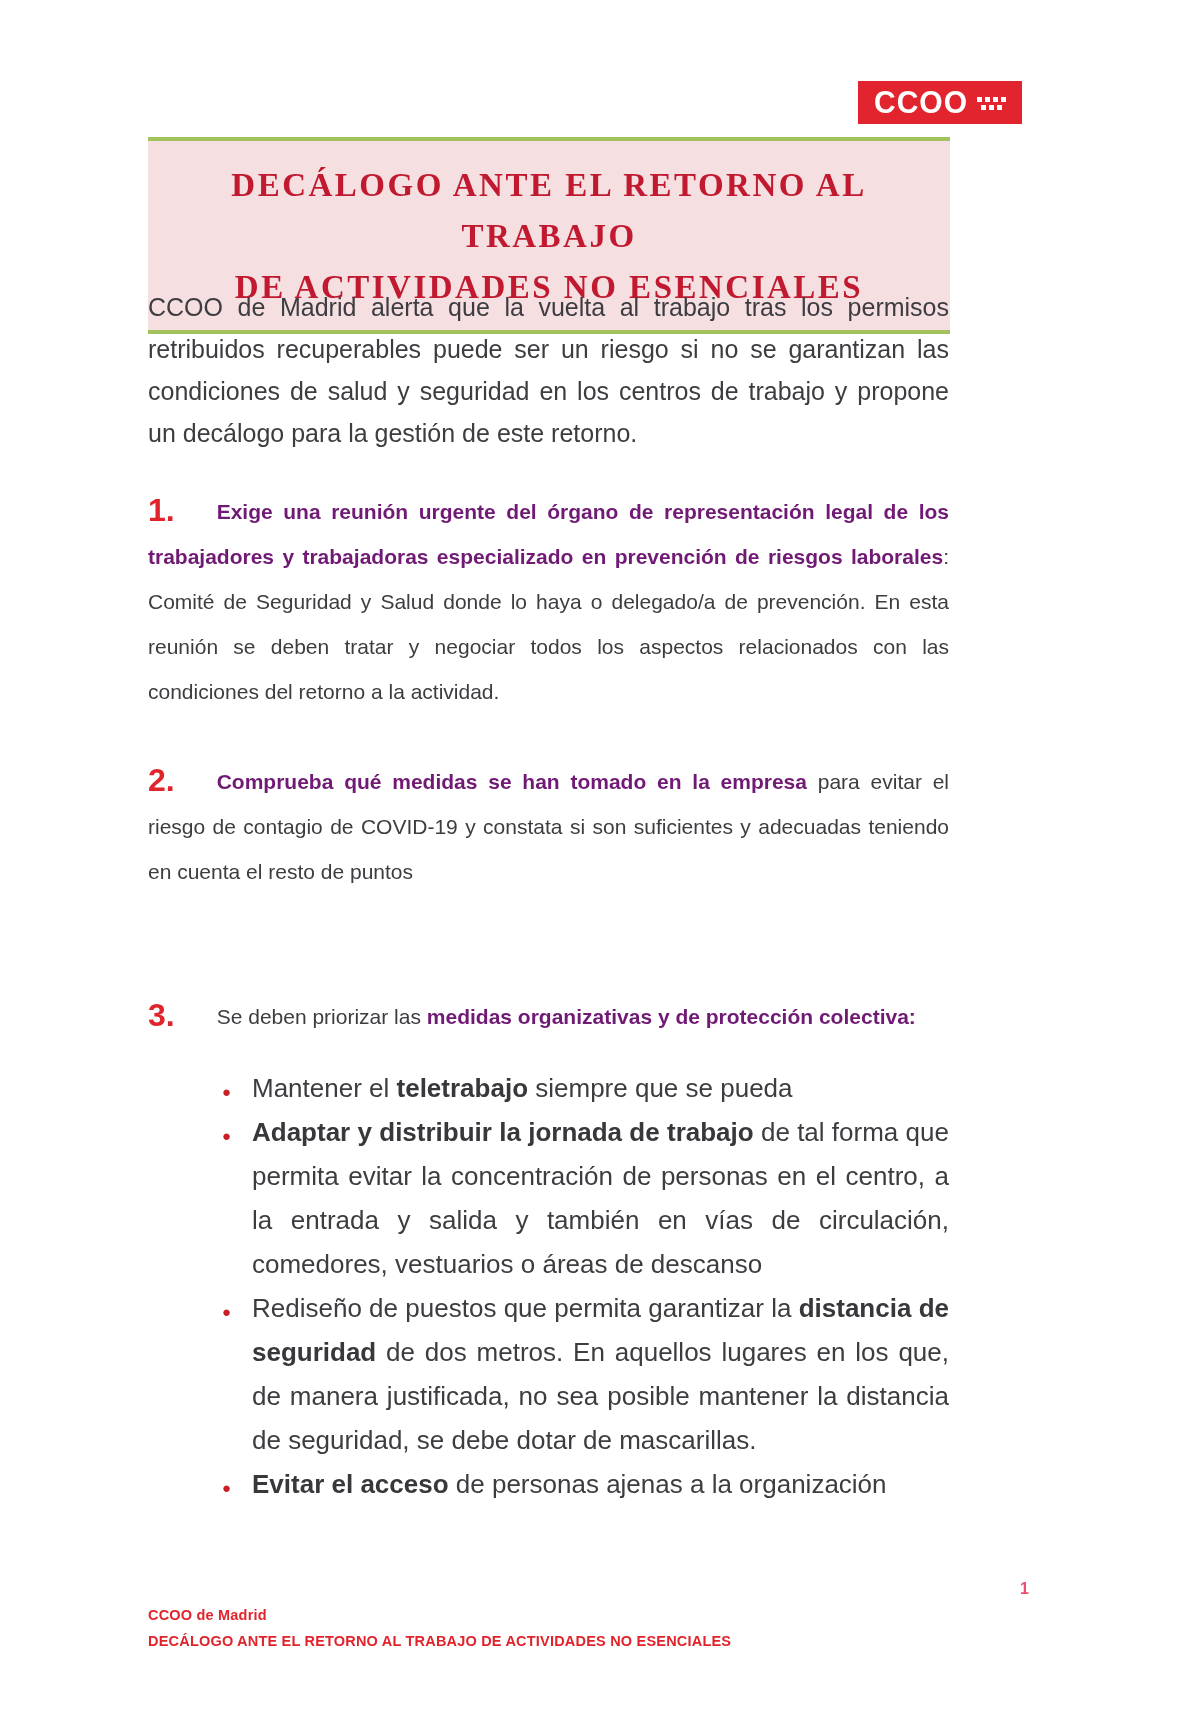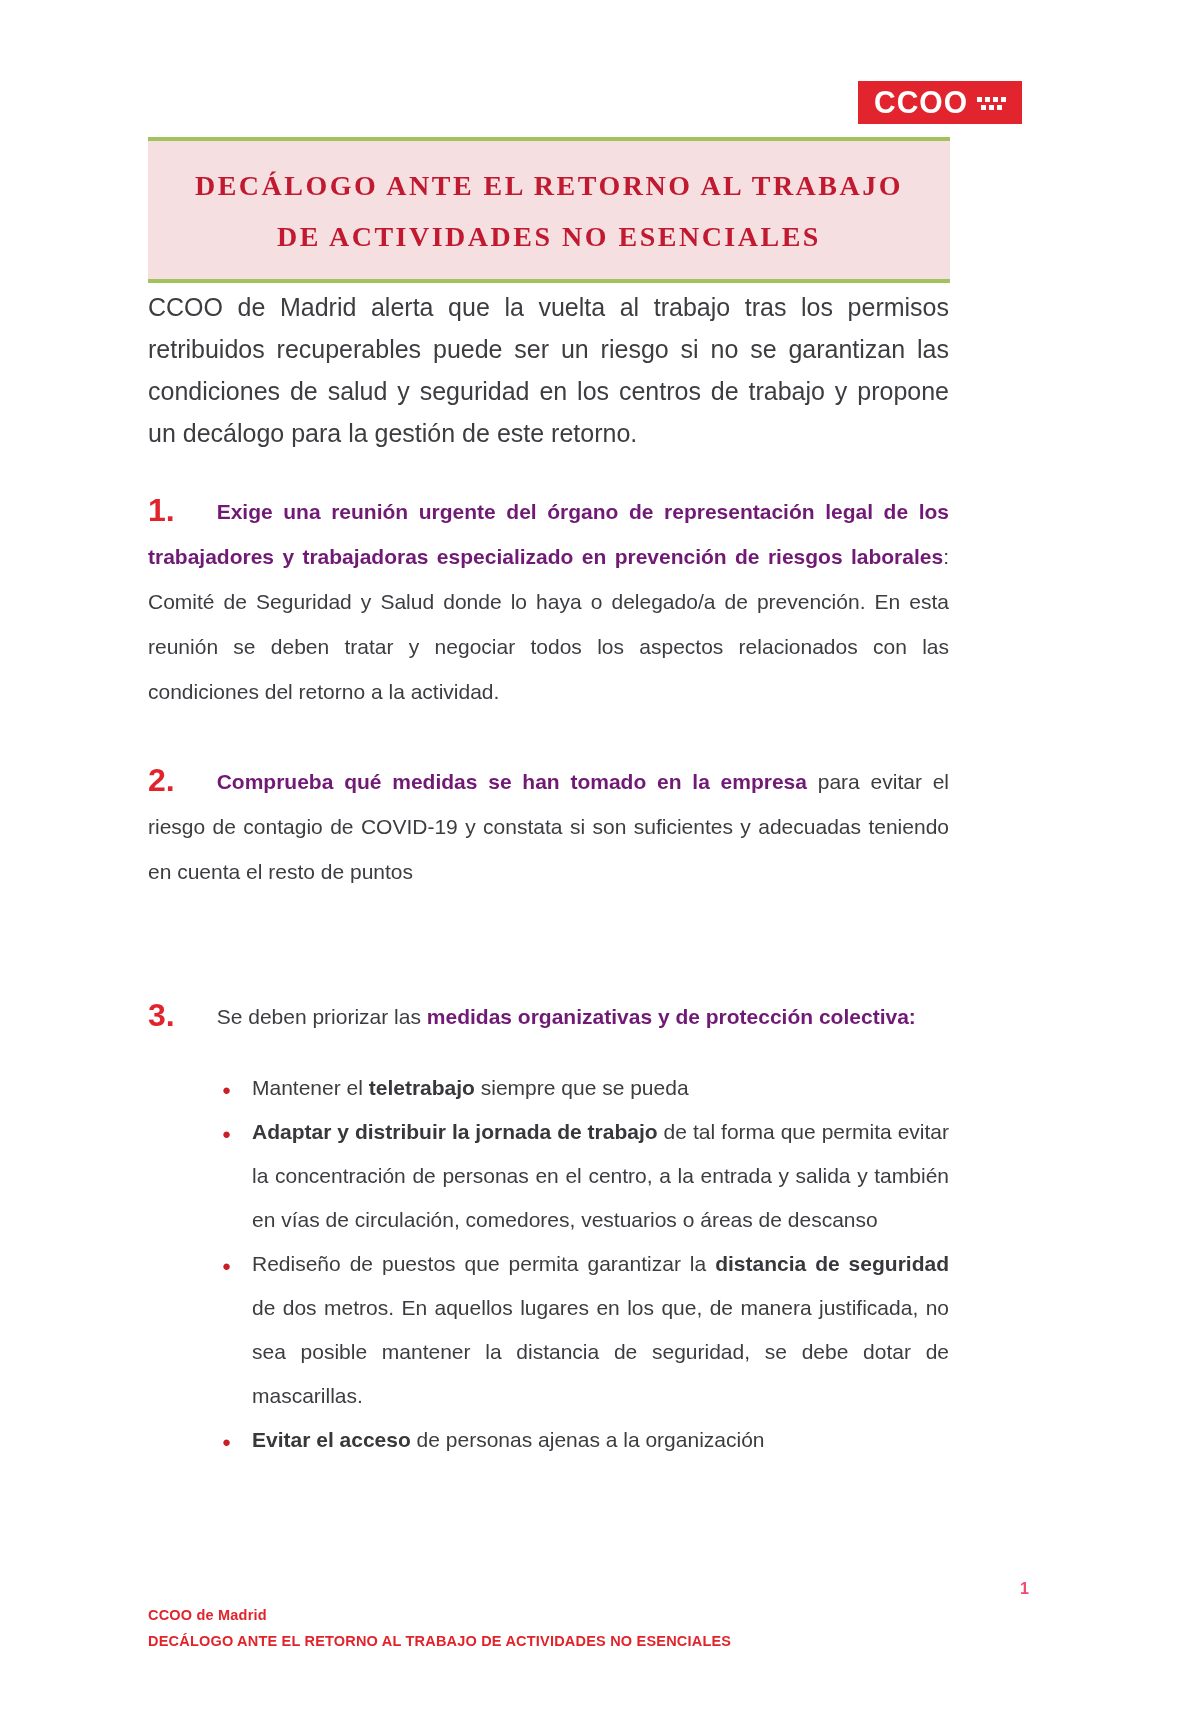--- a/index.html
+++ b/index.html
@@ -28,41 +28,41 @@
 
   
   .banner {
     position:absolute; left:148px; top:137px; width:802px;
     background:#f5dfe0;
     border-top:4px solid #a2c25e; border-bottom:4px solid #a2c25e;
     padding:19px 10px 17px; text-align:center;
   }
   .banner-line {
     font-family:"Liberation Serif", serif; font-weight:bold;
-    color:#c11a30; font-size:28px; letter-spacing:2.5px; line-height:51px;
+    color:#c11a30; font-size:33px; letter-spacing:2.5px; line-height:51px;
   }
 
   
   .content { position:absolute; left:148px; top:286px; width:801px; color:#3d3d41; }
   .intro { font-size:25px; line-height:42px; text-align:justify; }
 
   .item { font-size:21px; line-height:45px; text-align:justify; }
   .item .num {
     font-size:32px; font-weight:bold; color:#e1232b;
     margin-right:42px; position:relative; top:2px;
   }
   .item .red { color:#701a75; font-weight:bold; }
   .item-1 { margin-top:32px; }
   .item-2 { margin-top:42px; }
   .item-3 { margin-top:96px; padding-left:38px; text-indent:-38px; line-height:46px; }
 
   .bullets { list-style:none; margin-top:26px; padding-left:74px; }
   .bullets li {
     position:relative; padding-left:30px;
-    font-size:21px; line-height:44px; text-align:justify;
+    font-size:26px; line-height:44px; text-align:justify;
   }
   .bullets .dot { position:absolute; left:0; top:0; color:#c92026; }
   .bullets .dot::before { content:"●"; font-size:15px; }
   .bullets b { font-weight:bold; color:#38383c; }
 
   
   .pagenum {
     position:absolute; left:1020px; top:1580px;
     color:#f04a6e; font-size:16px; font-weight:bold;
   }

